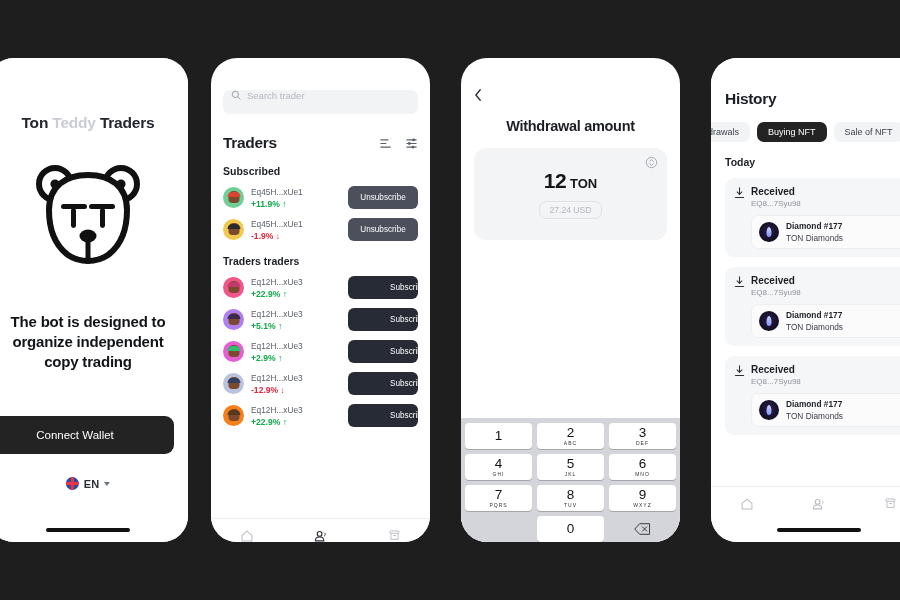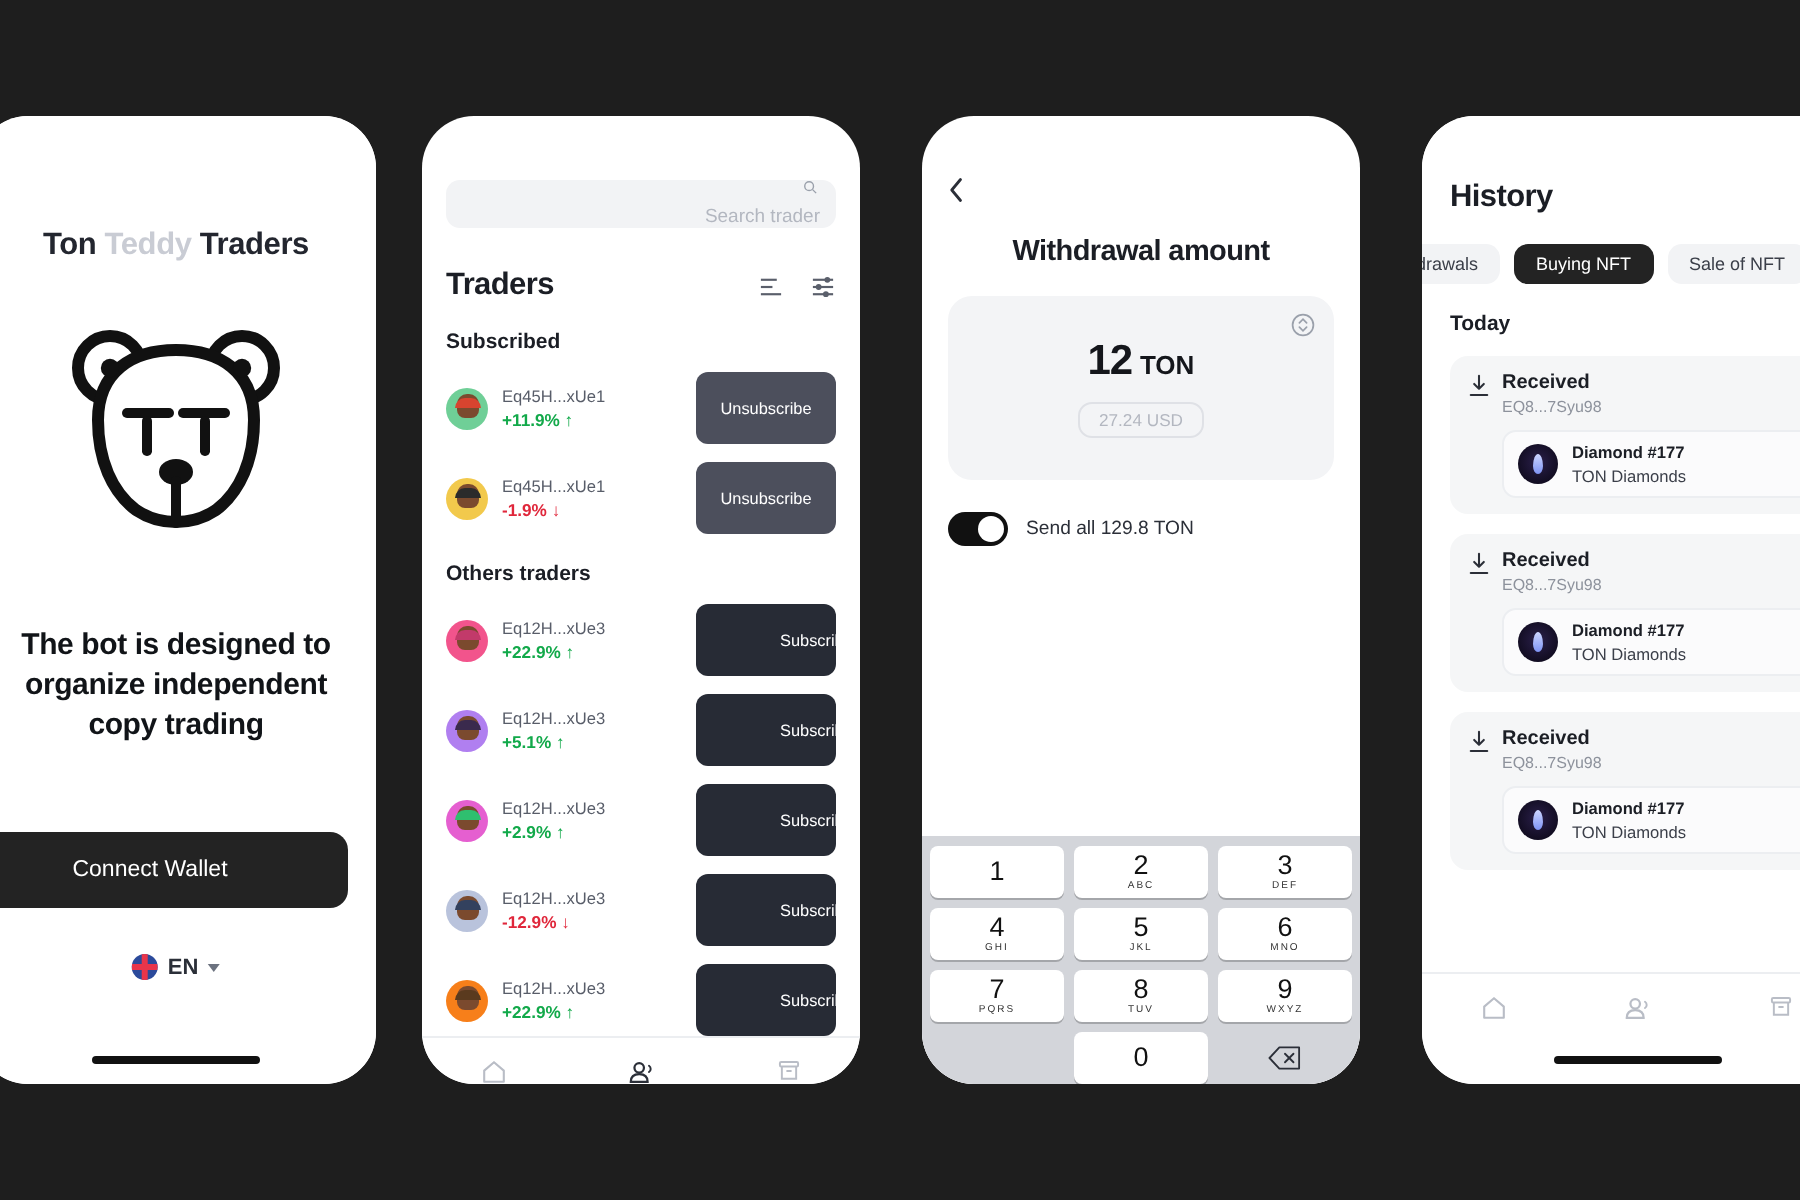--- a/index.html
+++ b/index.html
@@ -48,41 +48,41 @@
           margin-left:-1.6px; background:#e8354a; }
   .flag::after { content:""; position:absolute; top:50%; left:0; height:3.2px; width:100%;
           margin-top:-1.6px; background:#e8354a; }
   .chev { width:0;height:0;border-left:3.4px solid transparent;border-right:3.4px solid transparent;
           border-top:4px solid #6c727f; }
 
   
   .s2 { padding: 0 12px; }
   .search-bar {
     margin-top: 32px; height: 24px; background: #f2f3f5; border-radius: 7px;
-    display: flex; align-items: flex-end; gap: 6px; padding: 0 8px; flex-direction: column;
+    display: flex; align-items: flex-start; gap: 6px; padding: 0 8px;
   }
   .search-bar .ph { font-size: 9.5px; color: #b3b7c0; }
   .sec-head { margin-top: 20px; display: flex; align-items: center; justify-content: space-between; }
   .sec-head h2 { font-size: 15.5px; color: #1b1e25; letter-spacing: -0.3px; }
   .head-icons { display: flex; gap: 13px; align-items: center; }
   .sub-label { margin-top: 13px; font-size: 10.5px; font-weight: bold; color: #1b1e25; }
   .trader-row { display: flex; align-items: center; margin-top: 9px; }
   .avatar { width: 21px; height: 21px; border-radius: 50%; flex: none; position: relative; overflow: hidden; }
   .avatar .face { position:absolute; left:50%; top:46%; transform:translate(-50%,-50%);
                   width:11px; height:12px; border-radius:5px 5px 4px 4px; background:#7b4a2e; }
   .avatar .hair { position:absolute; left:50%; top:24%; transform:translateX(-50%);
                   width:13px; height:5px; border-radius:6px 6px 0 0; }
   .t-info { margin-left: 7px; flex: 1; min-width: 0; }
   .t-name { font-size: 8.3px; color: #585d69; white-space: nowrap; }
   .t-pct { font-size: 8.6px; font-weight: bold; margin-top: 2px; white-space: nowrap; }
   .up { color: #12a94a; }
   .down { color: #e0273b; }
   .pill {
     border: none; border-radius: 6px; font-family: inherit; font-size: 8.2px;
-    color: #fff; width: 70px; height: 36px; flex: none;
+    color: #fff; width: 70px; height: 23px; flex: none;
   }
   .pill.unsub { background: #4c4f5c; }
   .pill.sub { background: #272b35; padding-left: 42px; }
   .tabbar {
     position: absolute; left: 0; right: 0; bottom: 22px; height: 34px;
     border-top: 1px solid #eceef1; display: flex; align-items: center; justify-content: space-around;
   }
 
   
   .s3 { padding: 0 13px; }
@@ -241,21 +241,21 @@
               <div class="hair" style="background:#2b2b2b"></div>
             </div>
             <div class="t-info">
               <div class="t-name">Eq45H...xUe1</div>
               <div class="t-pct down">-1.9% ↓</div>
             </div>
             <button class="pill unsub">Unsubscribe</button>
           </div>
         </div>
 
-      <div class="sub-label" style="margin-top:14px;">Others traders</div>
+      <div class="sub-label" style="margin-top:14px;">Traders traders</div>
       <div id="others-list">
           <div class="trader-row">
             <div class="avatar" style="background:#f2548c">
               <div class="face"></div>
               <div class="hair" style="background:#c23a6a"></div>
             </div>
             <div class="t-info">
               <div class="t-name">Eq12H...xUe3</div>
               <div class="t-pct up">+22.9% ↑</div>
             </div>
@@ -342,24 +342,20 @@
           <circle cx="9" cy="9" r="7.2" fill="none" stroke="#9aa0ab" stroke-width="1.2"></circle>
           <polyline points="6.5,7.5 9,5 11.5,7.5" fill="none" stroke="#9aa0ab" stroke-width="1.2" stroke-linecap="round"></polyline>
           <polyline points="6.5,10.5 9,13 11.5,10.5" fill="none" stroke="#9aa0ab" stroke-width="1.2" stroke-linecap="round"></polyline>
         </svg>
         <div class="amount-line">
           <span>12</span><span class="unit" style="margin-left:4px;">TON</span>
         </div>
         <div class="usd-chip">27.24 USD</div>
       </div>
 
-      <div class="send-all">
-        <div class="toggle"></div>
-        <span>Send all 129.8 TON</span>
-      </div>
 
 
       <div class="keypad" id="keypad">
           <div class="key">
             <span class="num">1</span>
           </div>
           <div class="key">
             <span class="num">2</span>
             <span class="sub">ABC</span>
           </div>

